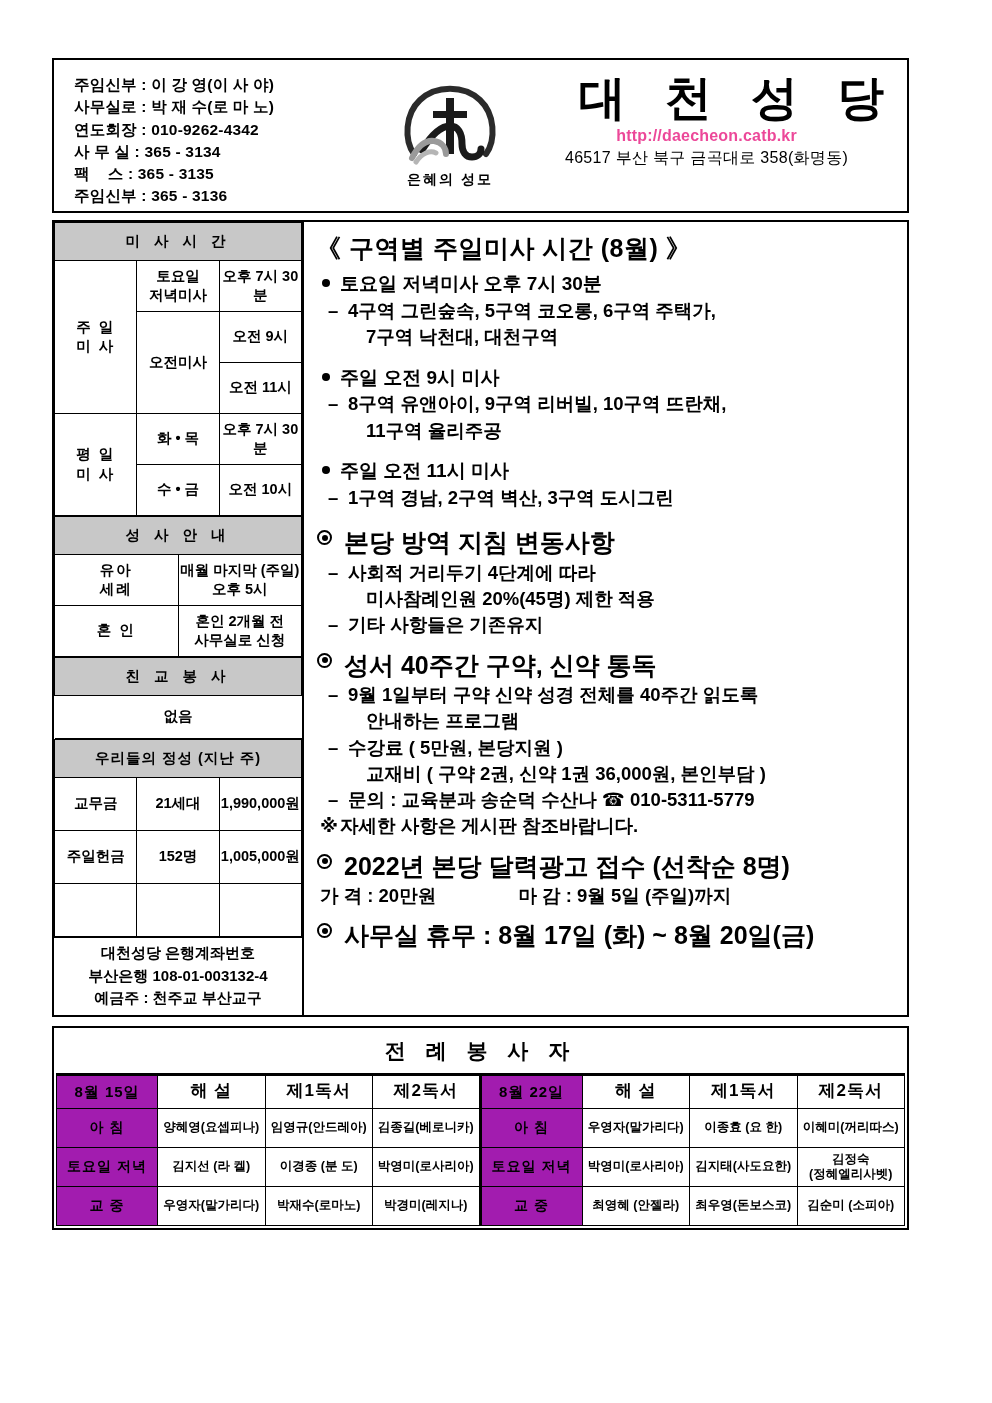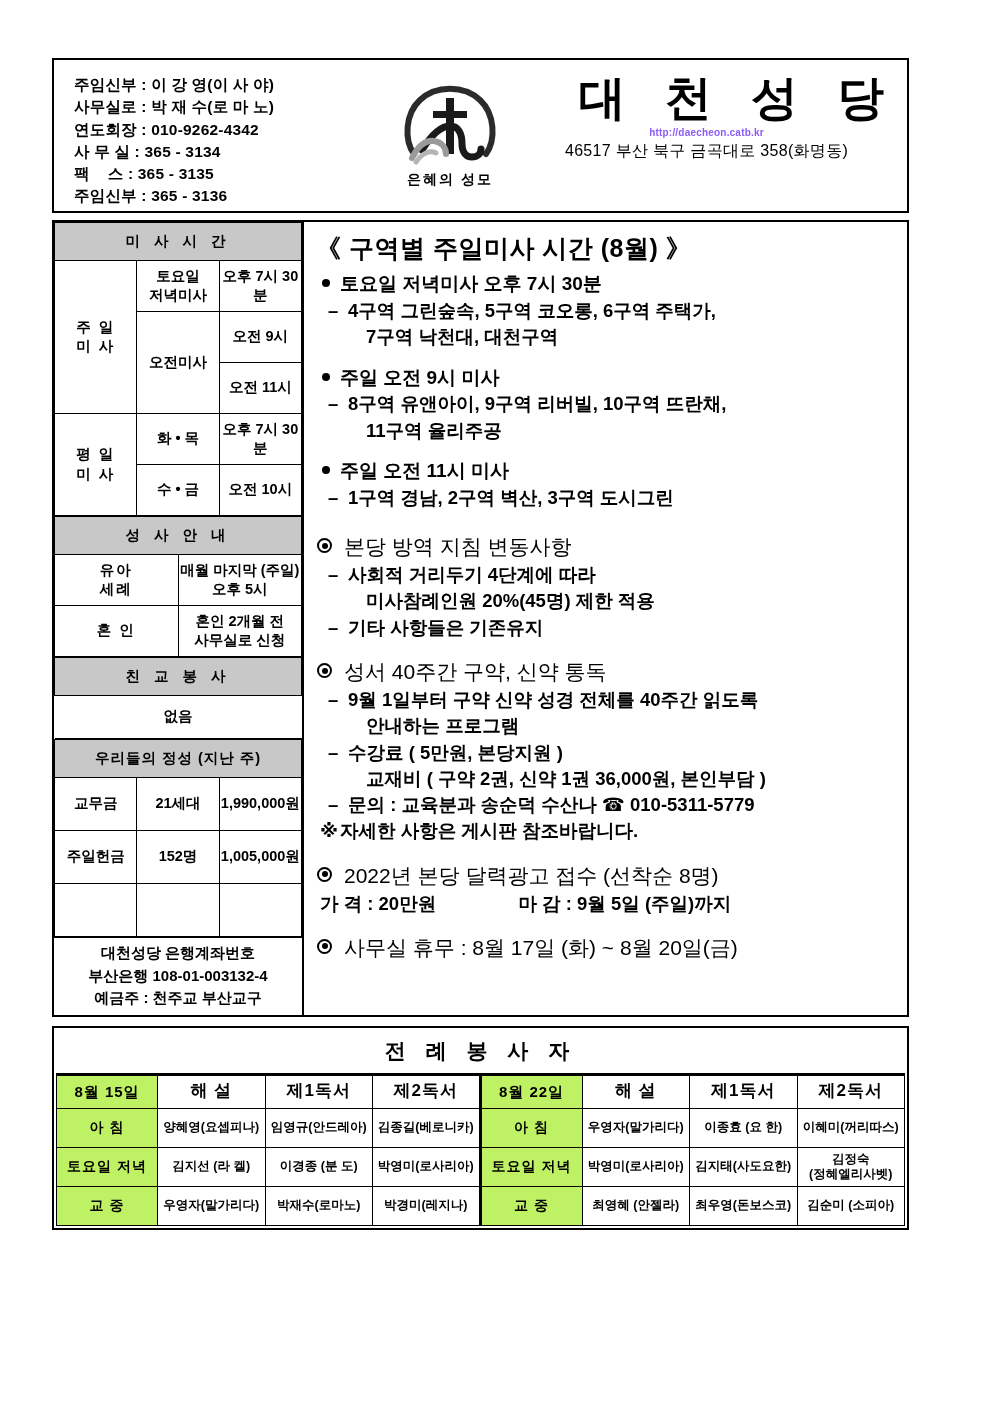--- a/index.html
+++ b/index.html
@@ -65,23 +65,23 @@
   .church-title {
     font-size: 47px;
     font-weight: bold;
     letter-spacing: 13px;
     line-height: 1.12;
     padding-left: 12px;
     white-space: nowrap;
     text-align: right;
   }
   .church-url {
-    font-size: 10px;
-    font-weight: bold;
-    color: #8b5cf6;
+    font-size: 16px;
+    font-weight: bold;
+    color: #ec4899;
     letter-spacing: .2px;
     margin-top: 2px;
   }
   .church-addr {
     font-size: 16px;
     font-weight: normal;
     letter-spacing: .3px;
     margin-top: 3px;
     white-space: nowrap;
   }
@@ -180,27 +180,27 @@
     font-size: 18.5px;
     font-weight: bold;
     line-height: 1.42;
     white-space: nowrap;
     padding-left: 50px;
   }
   .gap { height: 12px; }
   .gap-sm { height: 7px; }
 
   .sec-title {
-    font-size: 21px;
-    font-weight: normal;
+    font-size: 25px;
+    font-weight: bold;
     line-height: 1.38;
     white-space: nowrap;
     padding-left: 28px;
     position: relative;
-    margin-top: 8px;
+    margin-top: 0;
   }
   .sec-title .ring {
     position: absolute; left: 1px; top: 5px;
     width: 15px; height: 15px;
     border: 2px solid #000; border-radius: 50%;
     box-sizing: border-box;
   }
   .sec-title .ring::after {
     content: ""; position: absolute;
     left: 2.5px; top: 2.5px;
@@ -254,21 +254,21 @@
     height: 36px;
     padding: 1px 1px;
     line-height: 1.2;
   }
   table.lit td.hd {
     font-size: 17px;
     letter-spacing: 1px;
     height: 30px;
   }
   table.lit td.datecol {
-    background: #bef264;
+    background: #a21caf;
     width: 98px;
     letter-spacing: 1px;
     font-size: 14px;
   }
   table.lit td.hd.datecol { font-size: 15px; }
   table.lit td.sep { border-left: 3px solid #000; }
   .two-line { font-size: 11px; line-height: 1.25; }
 </style>
 </head>
 <body>

